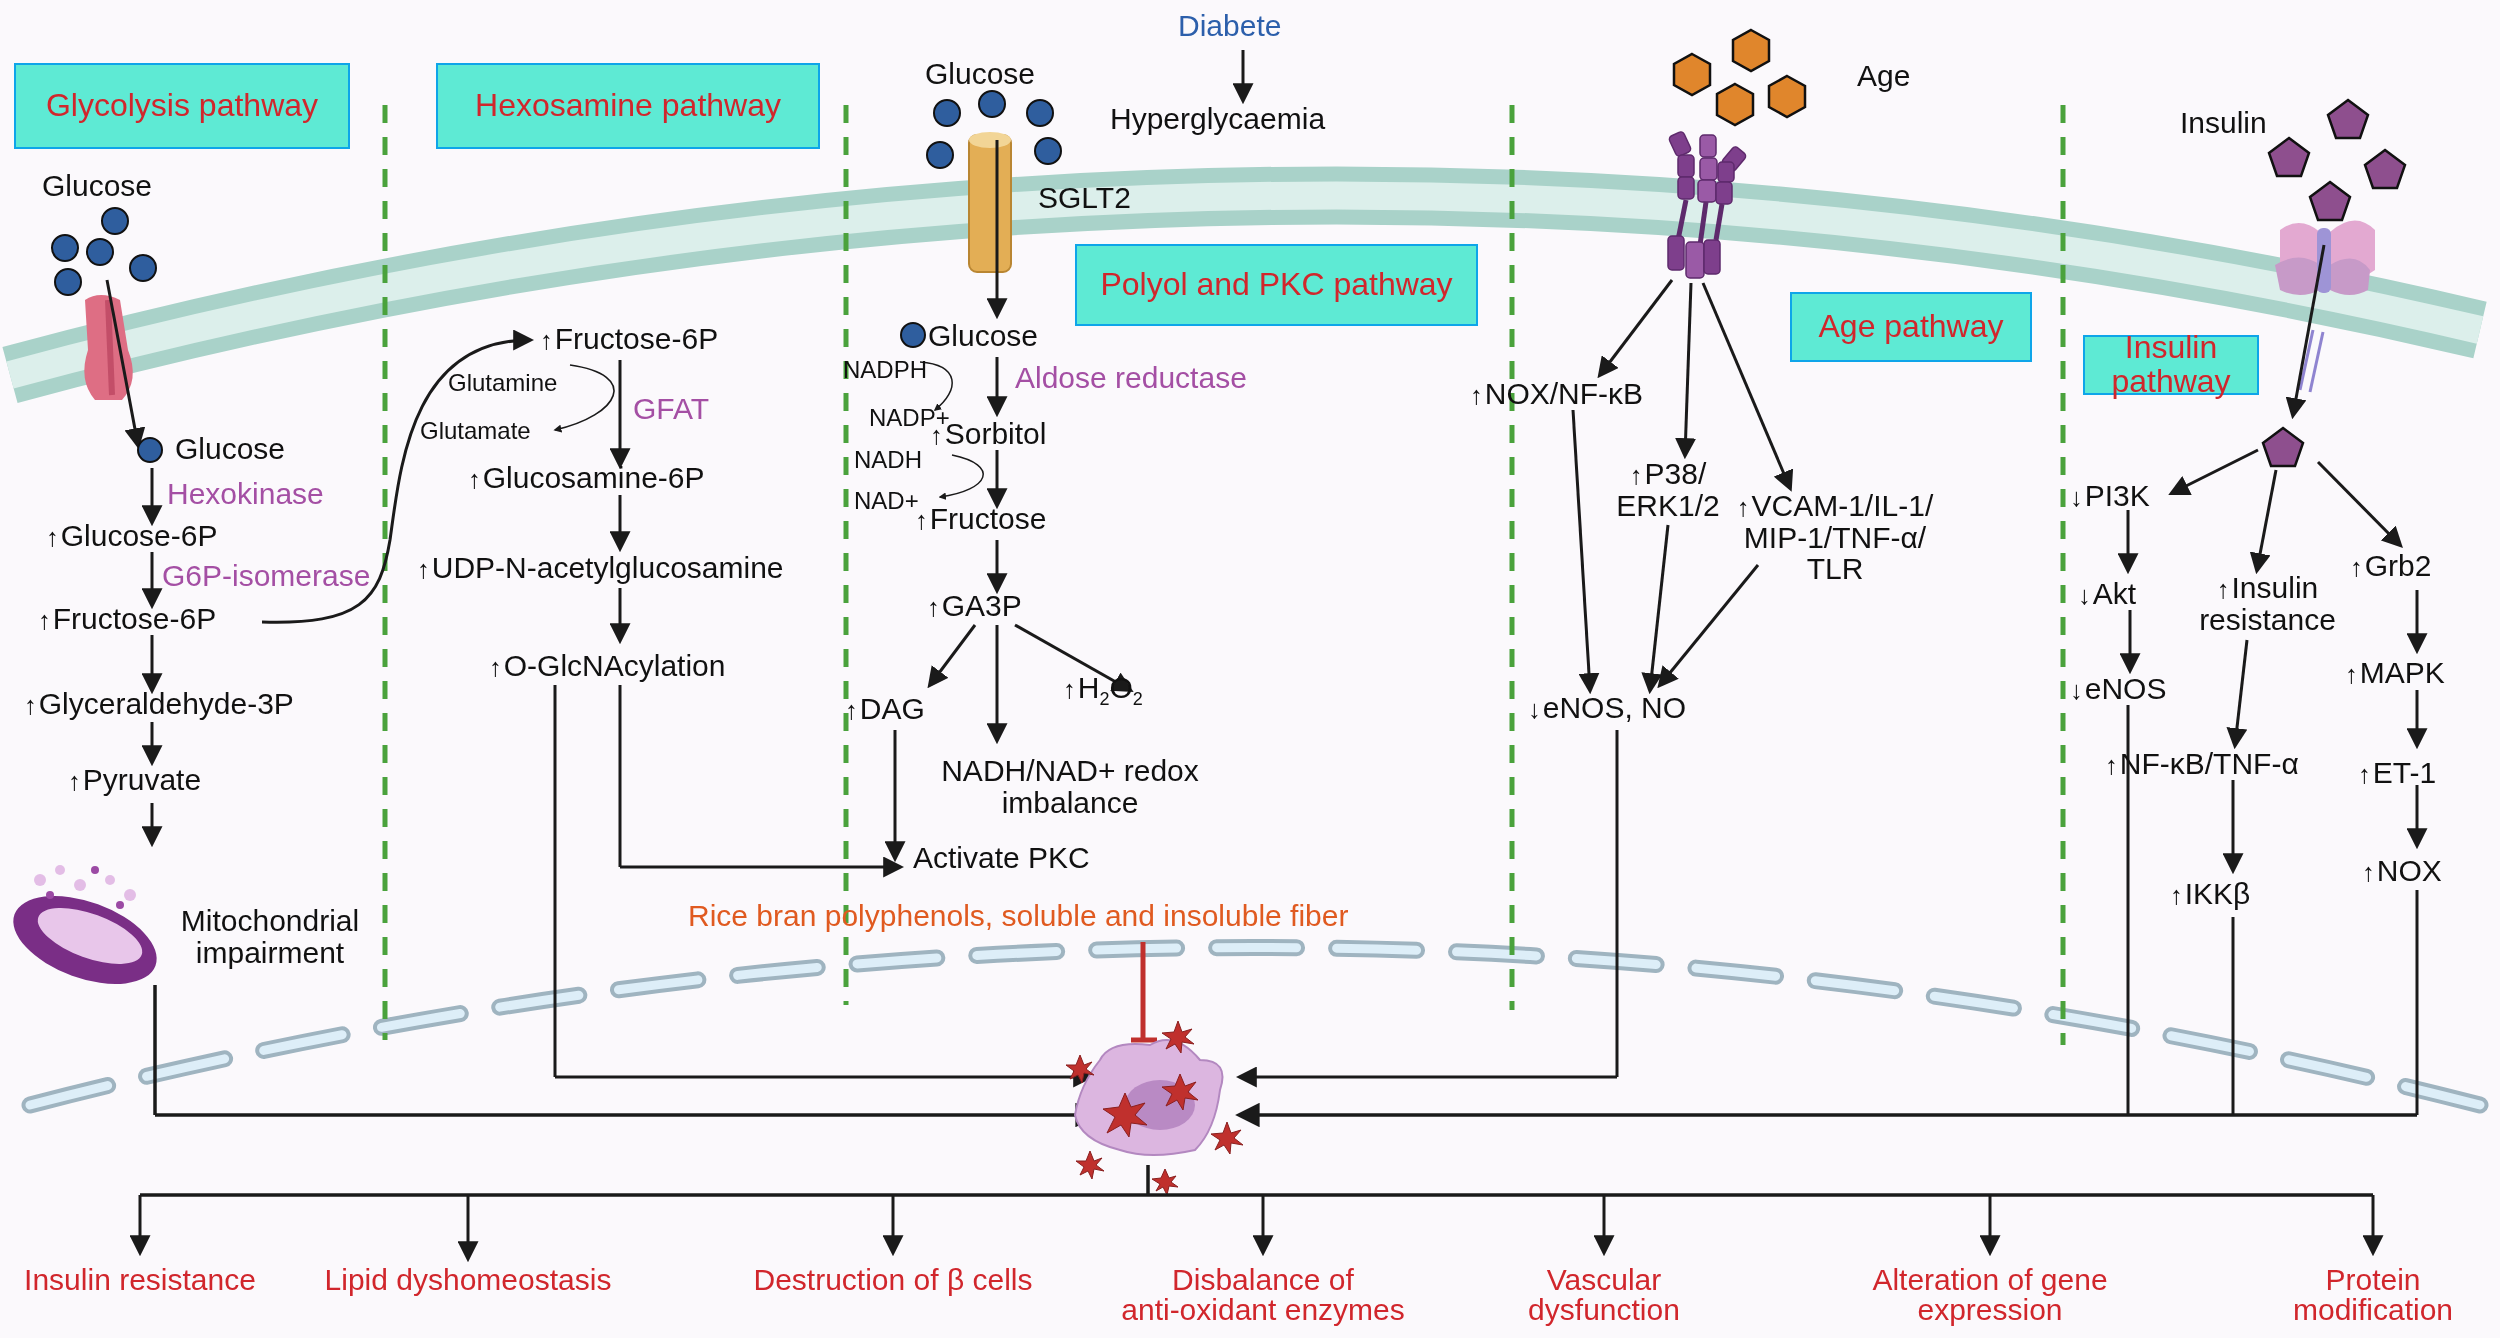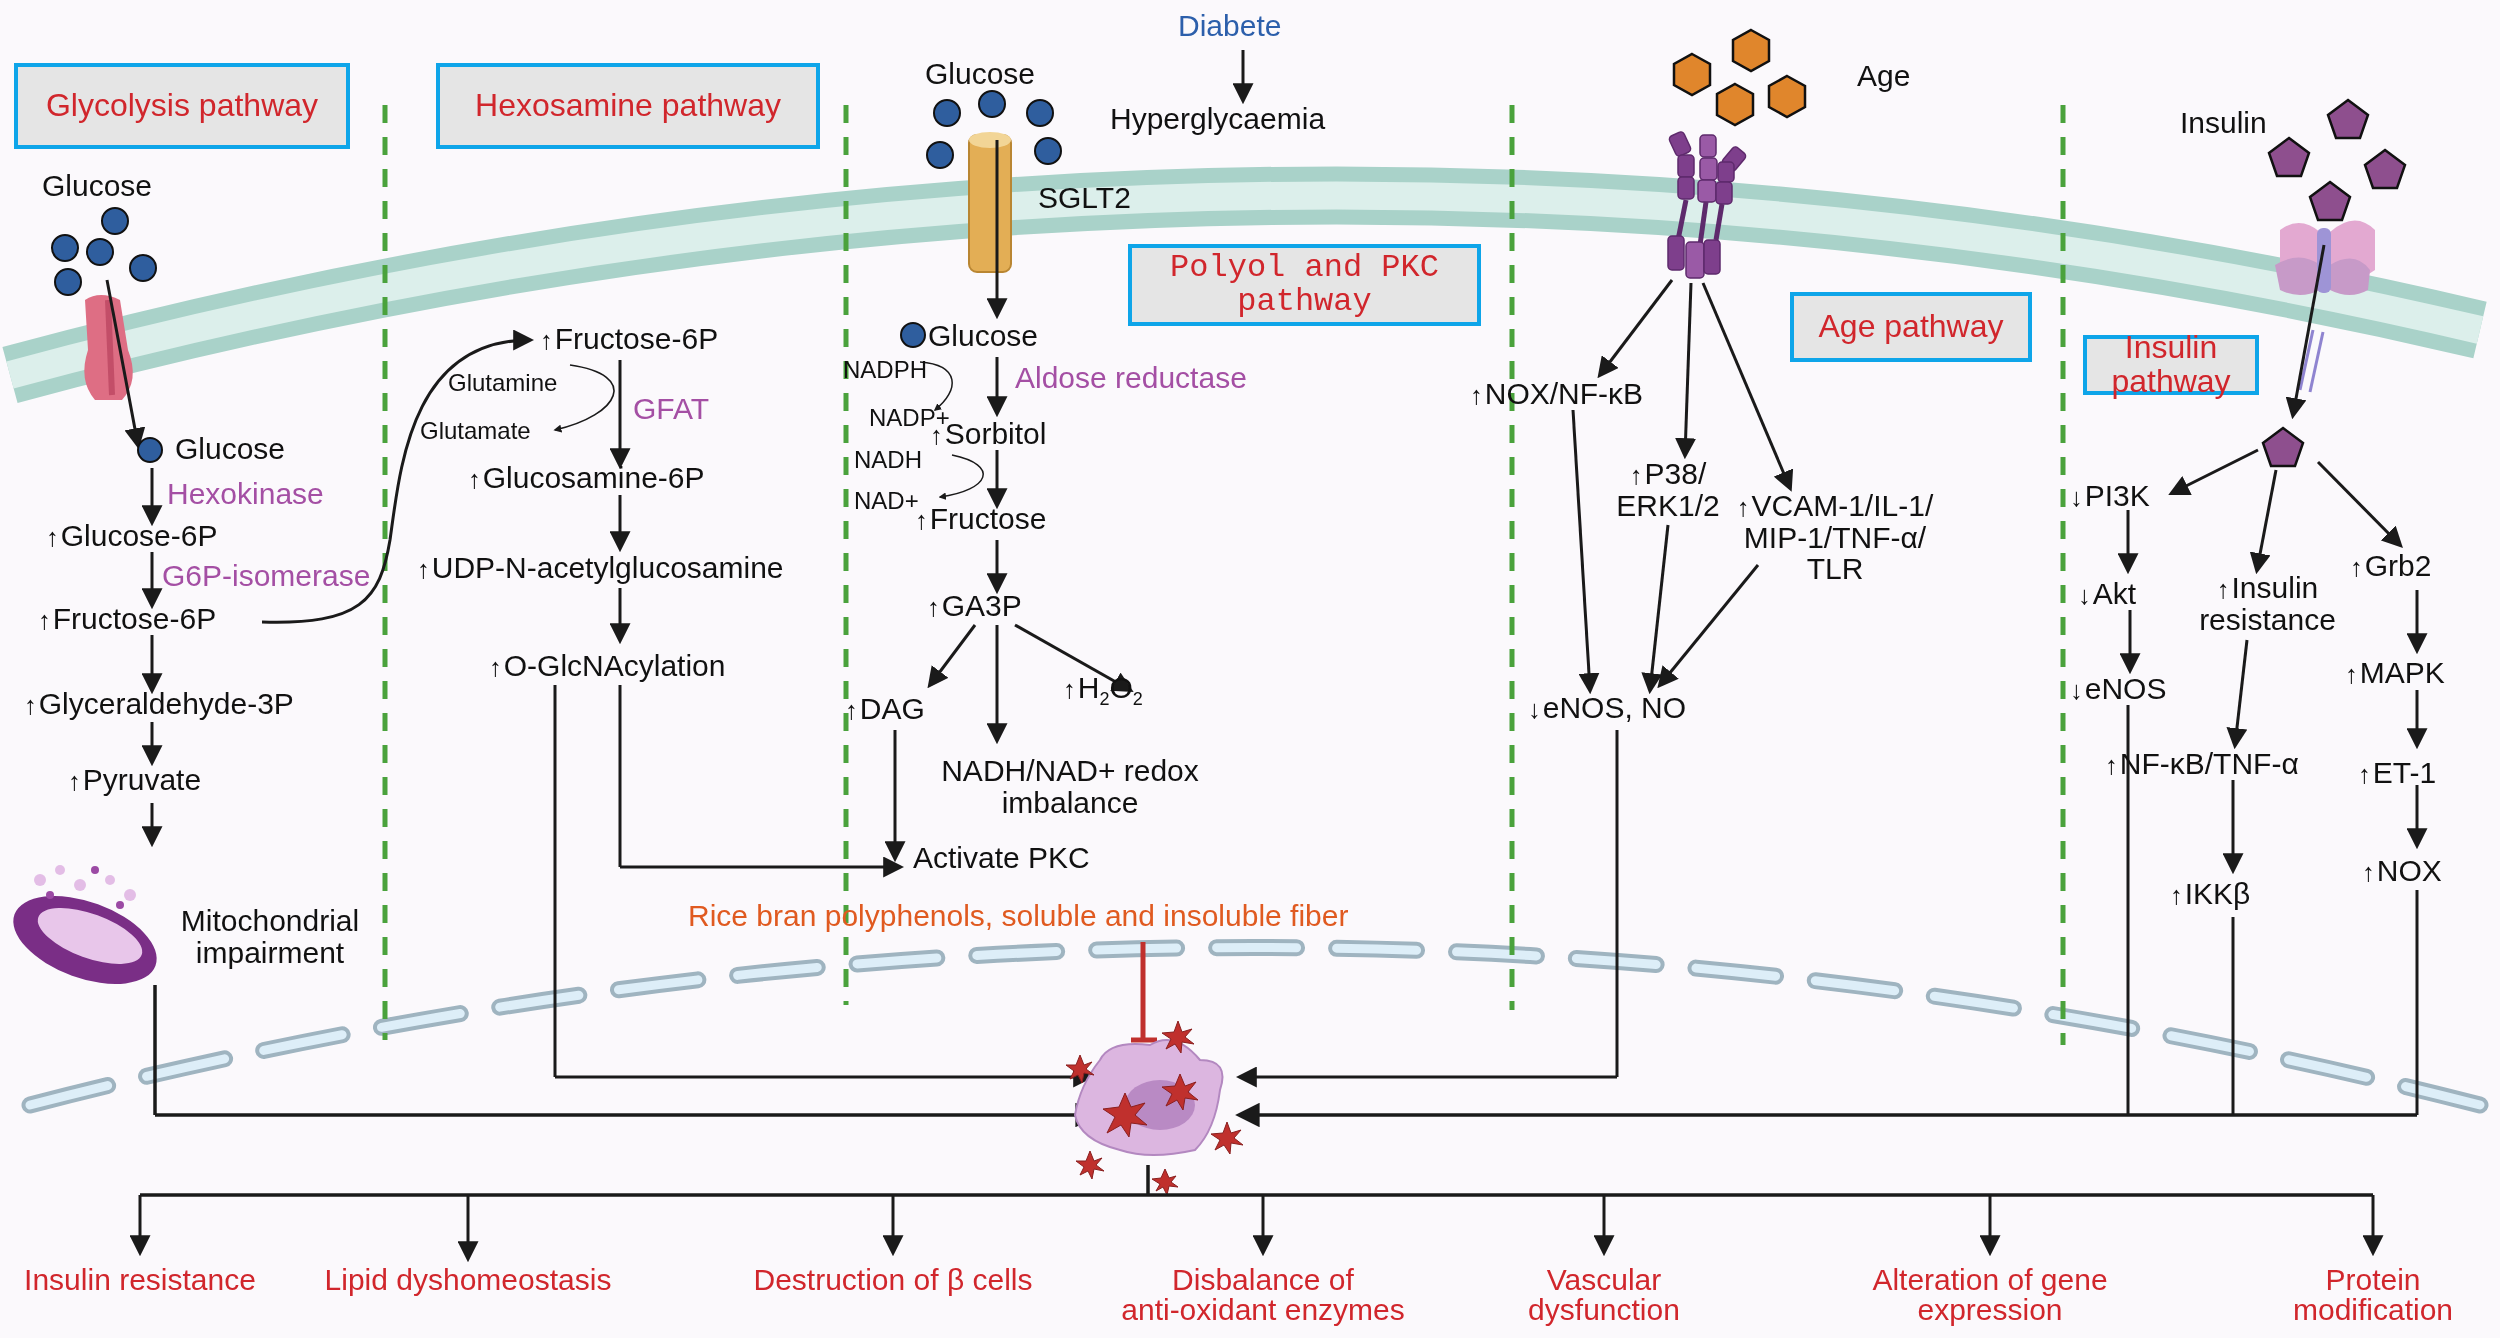--- a/index.html
+++ b/index.html
@@ -4,21 +4,21 @@
 <style>
   html, body { margin: 0; padding: 0; background: #fbf9fc; }
   #stage { position: relative; width: 2500px; height: 1338px; background: #fbf9fc; overflow: hidden; font-family: "Liberation Sans", sans-serif; border-radius: 17px; }
   svg#art { position: absolute; left: 0; top: 0; }
   .lbl { position: absolute; font-family: "Liberation Sans", sans-serif; color: #111; white-space: nowrap; line-height: 1.05; }
   .t30 { font-size: 30px; }
   .t24 { font-size: 24px; }
   .enz { color: #a44fa4; font-size: 30px; }
   .orange { color: #e05a20; }
   .blue { color: #2c5fab; }
-  .box { position: absolute; border: 4px solid #0ea5e9; background: #e5e5e5; box-sizing: border-box; display: flex; align-items: center; justify-content: center; text-align: center; color: #d1262c; font-size: 32px; line-height: 1.05; }
+  .box { position: absolute; border: 2px solid #0ea5e9; background: #5eead4; box-sizing: border-box; display: flex; align-items: center; justify-content: center; text-align: center; color: #d1262c; font-size: 32px; line-height: 1.05; }
   .center { text-align: center; }
   .out { position: absolute; color: #d1262c; font-size: 30px; text-align: center; line-height: 1.0; white-space: nowrap; transform: translateX(-50%); }
   .up::before { content: "↑"; font-size: 0.85em; margin-right: 2px; }
   .dn::before { content: "↓"; font-size: 0.85em; margin-right: 2px; }
   sub { font-size: 0.6em; }
 </style>
 </head>
 <body>
 
 <div id="stage">
@@ -244,21 +244,21 @@
         <line x1="1990" y1="1195" x2="1990" y2="1252" marker-end="url(#ah)"></line>
         <line x1="2373" y1="1195" x2="2373" y2="1252" marker-end="url(#ah)"></line>
       </g>
 </svg>
 
 <div class="lbl t30 blue" style="left:1178px;top:10px;">Diabete</div>
 <div class="lbl t30" style="left:1110px;top:103px;">Hyperglycaemia</div>
 
 <div class="box" style="left:14px;top:63px;width:336px;height:86px;">Glycolysis pathway</div>
 <div class="box" style="left:436px;top:63px;width:384px;height:86px;">Hexosamine pathway</div>
-<div class="box" style="left:1128px;top:244px;width:353px;height:82px;font-family:Liberation Mono, monospace;">Polyol and PKC pathway</div>
+<div class="box" style="left:1075px;top:244px;width:403px;height:82px;">Polyol and PKC pathway</div>
 <div class="box" style="left:1790px;top:292px;width:242px;height:70px;">Age pathway</div>
 <div class="box" style="left:2083px;top:335px;width:176px;height:60px;white-space:normal;padding:4px 8px;">Insulin pathway</div>
 
 <div class="lbl t30" style="left:42px;top:170px;">Glucose</div>
 <div class="lbl t30" style="left:175px;top:433px;">Glucose</div>
 <div class="lbl enz" style="left:167px;top:478px;">Hexokinase</div>
 <div class="lbl t30 up" style="left:46px;top:520px;">Glucose-6P</div>
 <div class="lbl enz" style="left:162px;top:560px;">G6P-isomerase</div>
 <div class="lbl t30 up" style="left:38px;top:603px;">Fructose-6P</div>
 <div class="lbl t30 up" style="left:24px;top:688px;">Glyceraldehyde-3P</div>

